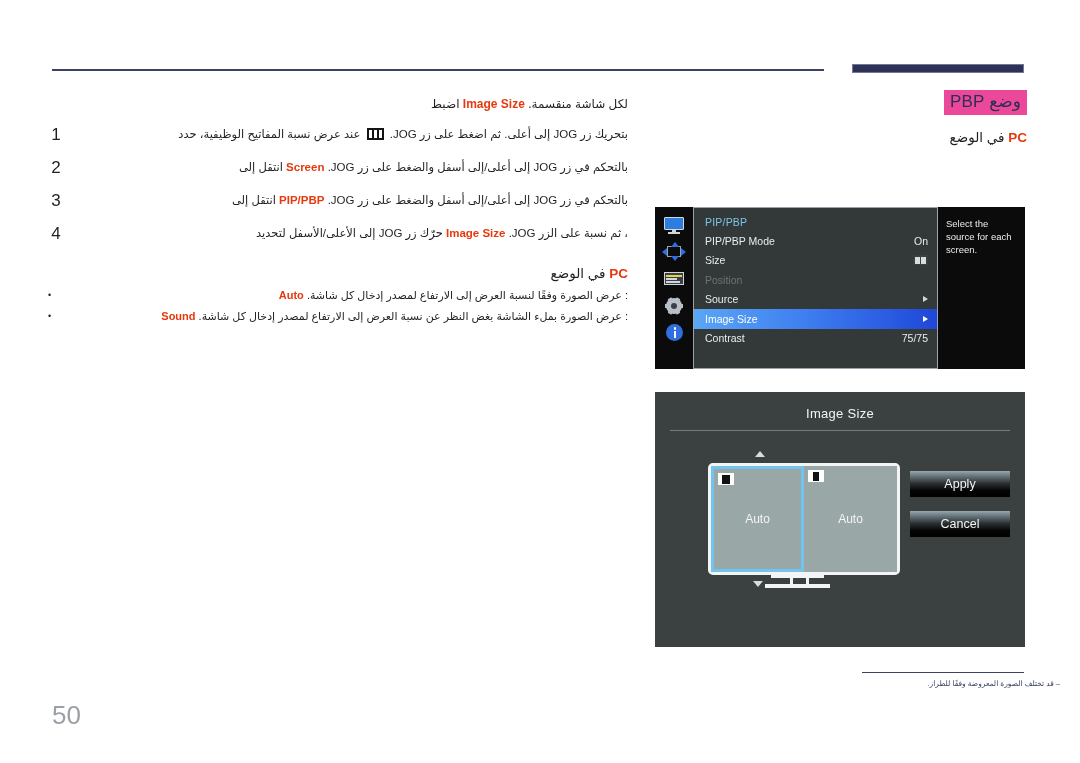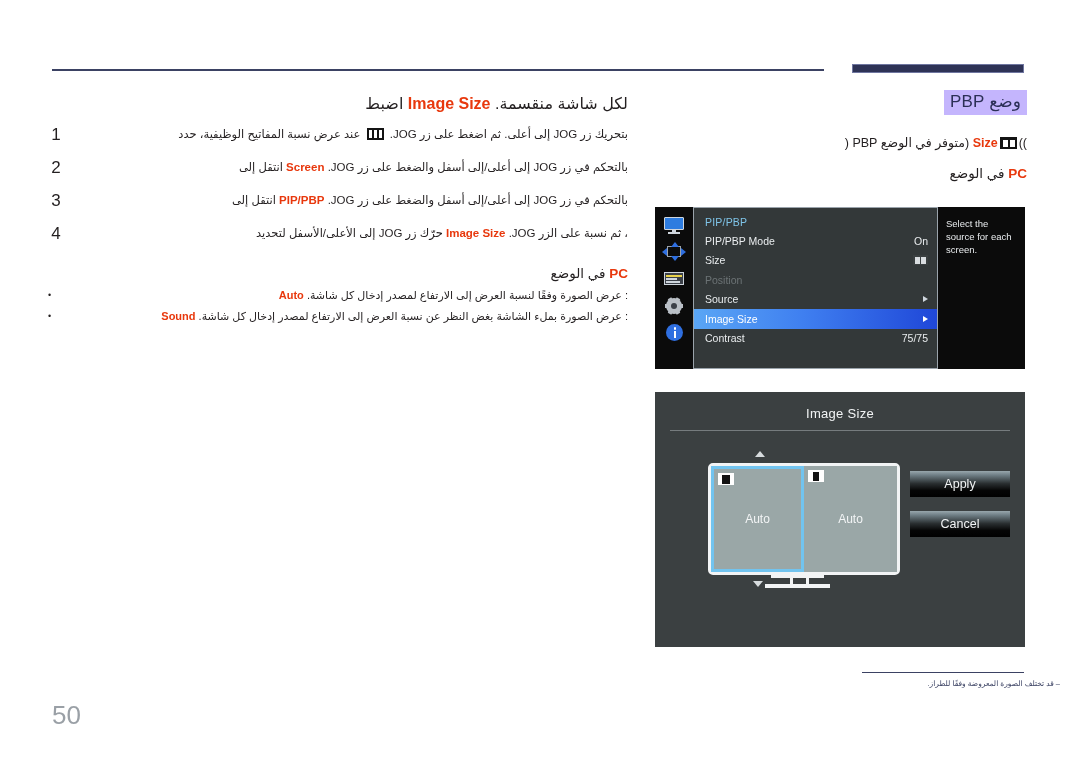--- a/index.html
+++ b/index.html
@@ -20,21 +20,21 @@
     position:absolute;left:852px;top:64px;width:172px;height:9px;
     background:#2e3356;border:1px solid #6f76a0;box-sizing:border-box;
   }
 
   
   .right-col{
     position:absolute;left:652px;top:90px;width:375px;
     text-align:right;direction:rtl;
   }
   .pbp-heading{
-    display:inline-block;background:#c4b5fd;color:#2b2f56;
+    display:inline-block;background:#ec4899;color:#2b2f56;
     font-size:17px;line-height:20px;padding:2px 6px 3px 6px;
     letter-spacing:.2px;font-weight:400;
   }
   .heading-row{text-align:right;}
   .sub-avail{
     margin-top:20px;font-size:12.5px;color:#231f20;line-height:16px;
     white-space:nowrap;text-align:right;
   }
   .sub-avail .en{font-weight:bold;color:#e8380d;direction:ltr;display:inline-block;}
   .mode-pc{
@@ -61,21 +61,21 @@
   .glyph-bars i.a{left:2px;}
   .glyph-bars i.b{left:7px;}
   .glyph-bars i.c{left:12px;}
 
   
   .left-col{
     position:absolute;right:452px;top:96px;width:580px;
     text-align:right;direction:rtl;
   }
   .intro{
-    font-size:16px;line-height:16px;color:#231f20;margin:0 0 14px 0;
+    font-size:12px;line-height:16px;color:#231f20;margin:0 0 14px 0;
     text-align:right;
   }
   .intro .en{font-weight:bold;color:#e8380d;direction:ltr;display:inline-block;}
   .step{
     display:flex;flex-direction:row-reverse;align-items:flex-start;
     margin-bottom:15px;gap:10px;
   }
   .step-num{
     flex:0 0 auto;font-size:17px;color:#231f20;line-height:18px;
     width:16px;text-align:center;
@@ -238,24 +238,20 @@
 <div class="page">
 
   <div class="rule-left"></div>
   <div class="rule-right"></div>
 
   <div class="right-col">
     <div class="heading-row">
       <span class="pbp-heading">وضع PBP</span>
     </div>
 
-    <div class="sub-avail">
-      <span>))</span><span class="glyph-split"><i class="a"></i><i class="b"></i></span><span class="en">Size</span>
-      <span>(متوفر في الوضع PBP (</span>
-    </div>
 
     <div class="mode-pc">
       <span class="en">PC</span>
       <span>في الوضع</span>
     </div>
   </div>
 
   <div class="left-col">
 
     <p class="intro">

